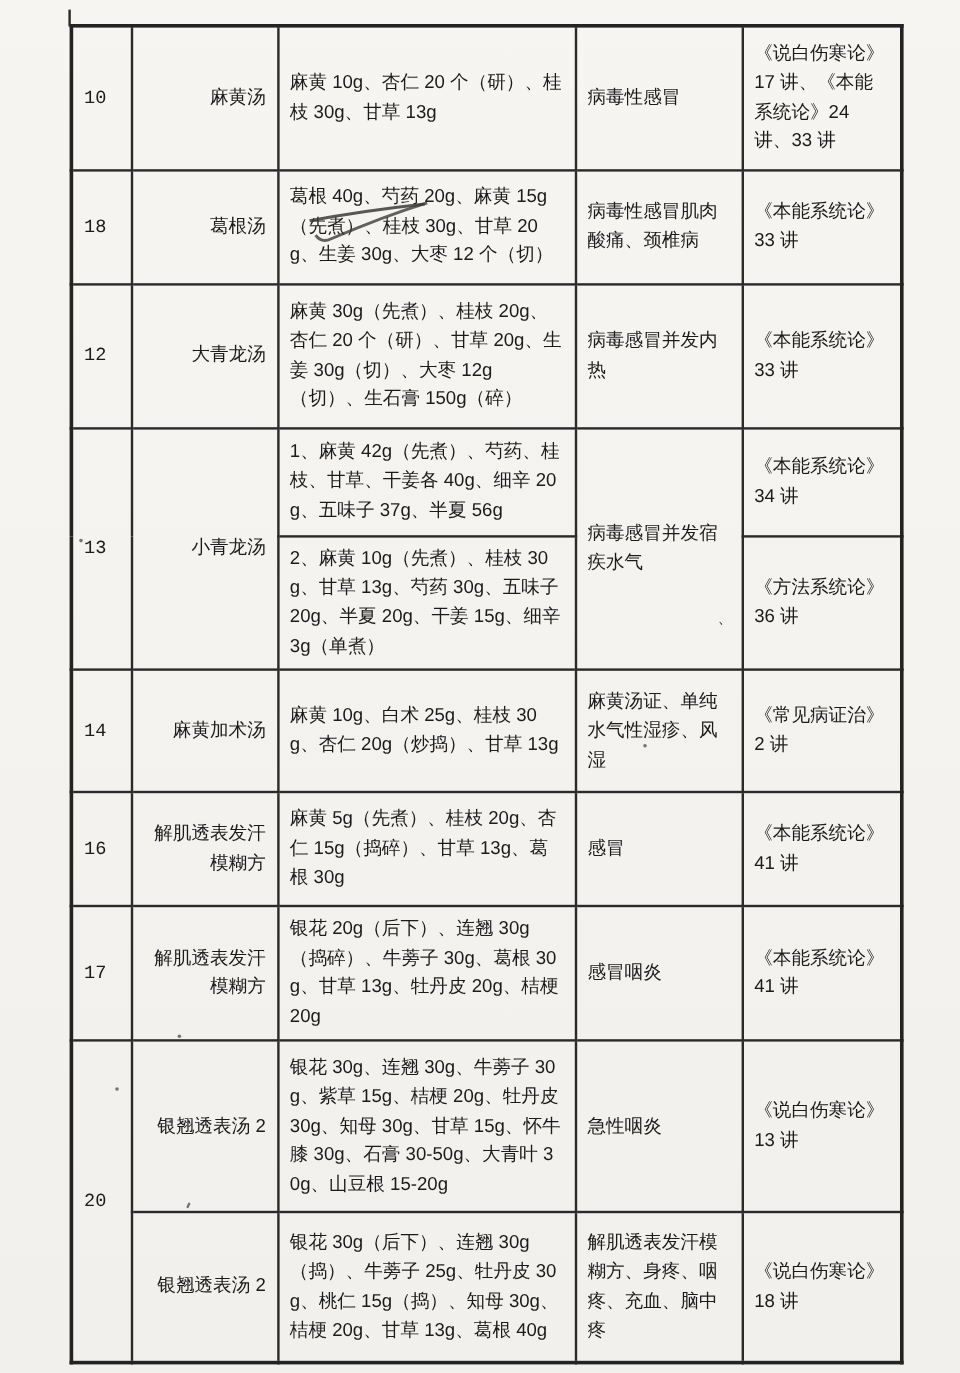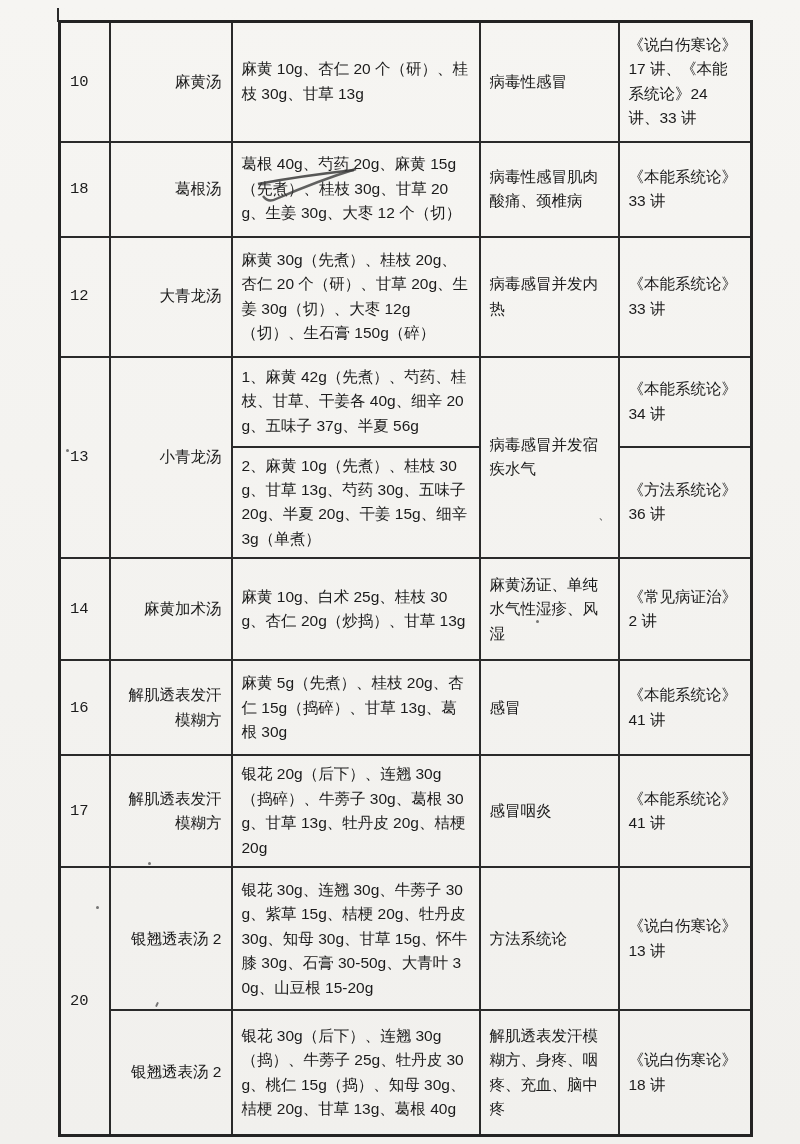--- a/index.html
+++ b/index.html
@@ -105,21 +105,21 @@
       <td class="name">解肌透表发汗模糊方</td>
       <td class="ing">银花 20g（后下）、连翘 30g（捣碎）、牛蒡子 30g、葛根 30g、甘草 13g、牡丹皮 20g、桔梗 20g</td>
       <td class="ind">感冒咽炎</td>
       <td class="src">《本能系统论》41 讲</td>
     </tr>
 
     <tr style="height:143px">
       <td class="no" rowspan="2">20</td>
       <td class="name">银翘透表汤 2</td>
       <td class="ing">银花 30g、连翘 30g、牛蒡子 30g、紫草 15g、桔梗 20g、牡丹皮 30g、知母 30g、甘草 15g、怀牛膝 30g、石膏 30-50g、大青叶 30g、山豆根 15-20g</td>
-      <td class="ind">方法系统论</td>
+      <td class="ind">急性咽炎</td>
       <td class="src">《说白伤寒论》13 讲</td>
     </tr>
     <tr style="height:125px">
       <td class="name">银翘透表汤 2</td>
       <td class="ing">银花 30g（后下）、连翘 30g（捣）、牛蒡子 25g、牡丹皮 30g、桃仁 15g（捣）、知母 30g、桔梗 20g、甘草 13g、葛根 40g</td>
       <td class="ind">解肌透表发汗模糊方、身疼、咽疼、充血、脑中疼</td>
       <td class="src">《说白伤寒论》18 讲</td>
     </tr>
   </tbody>
 </table>

